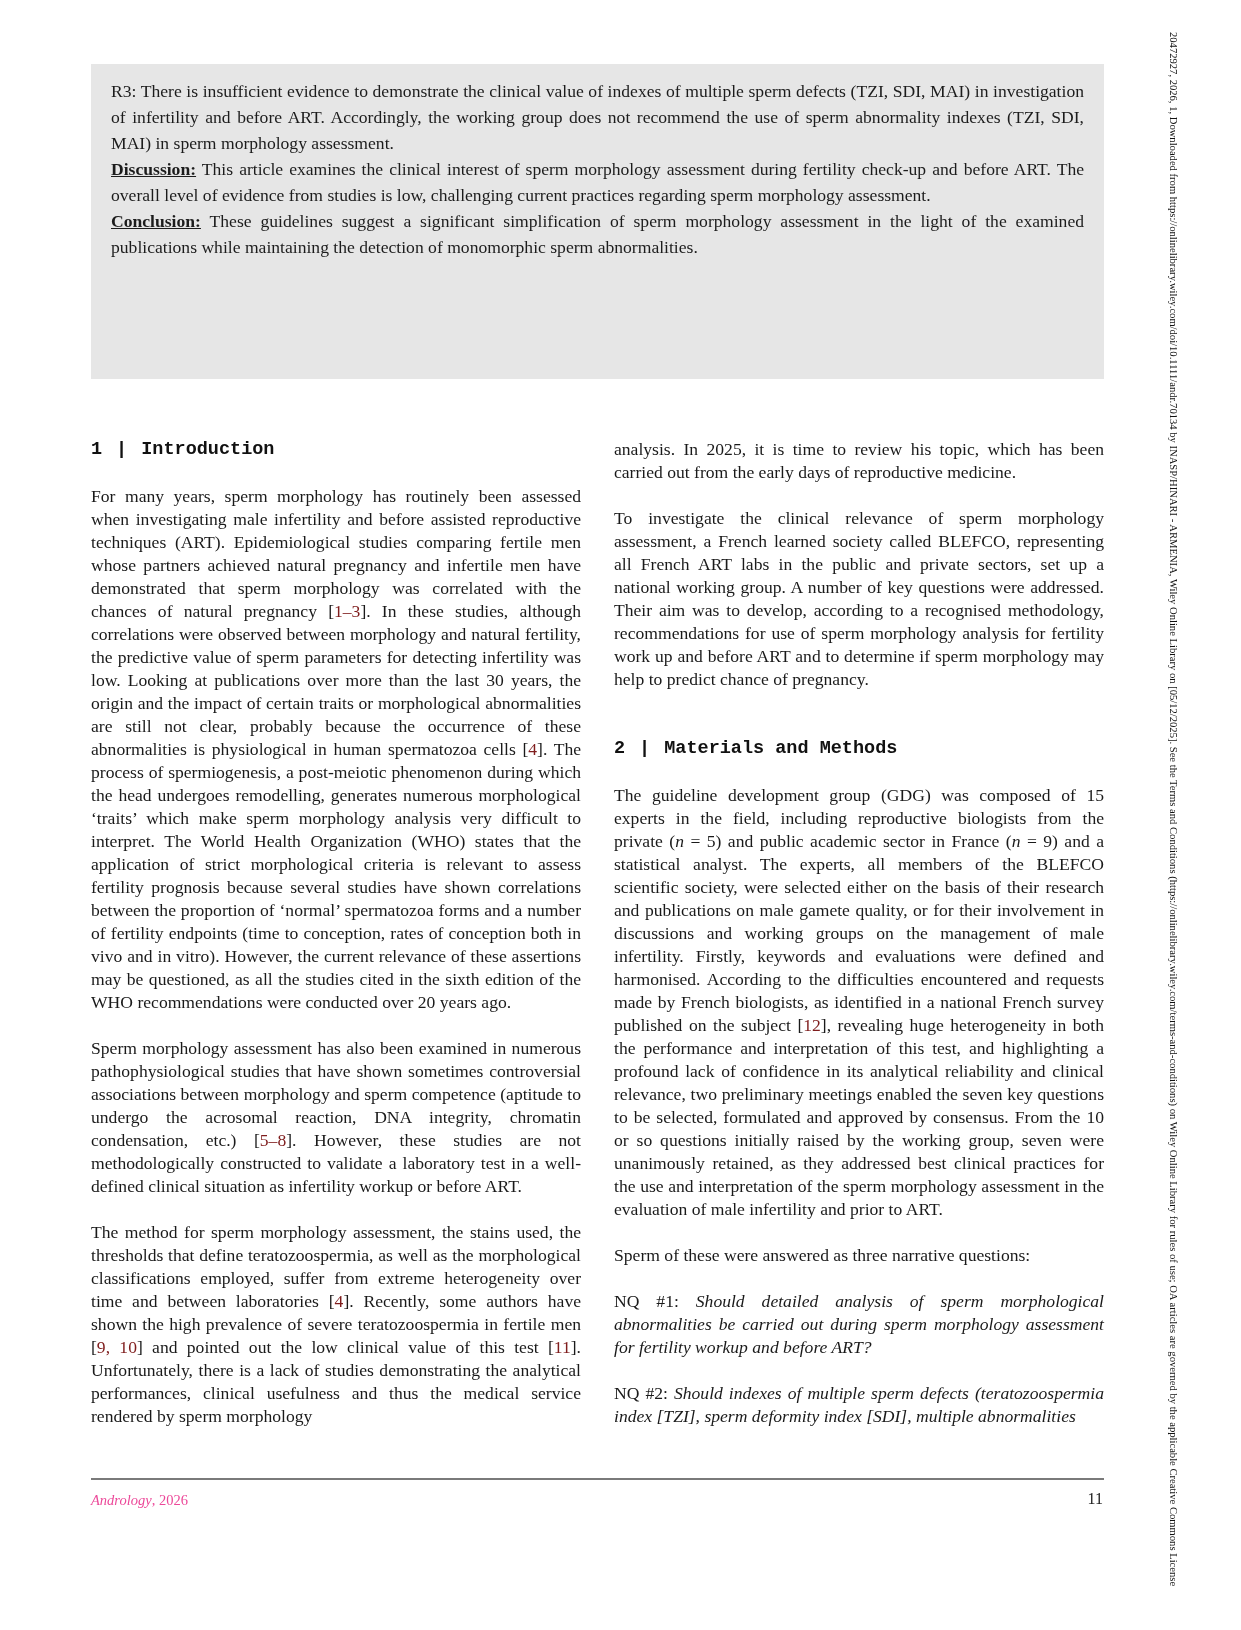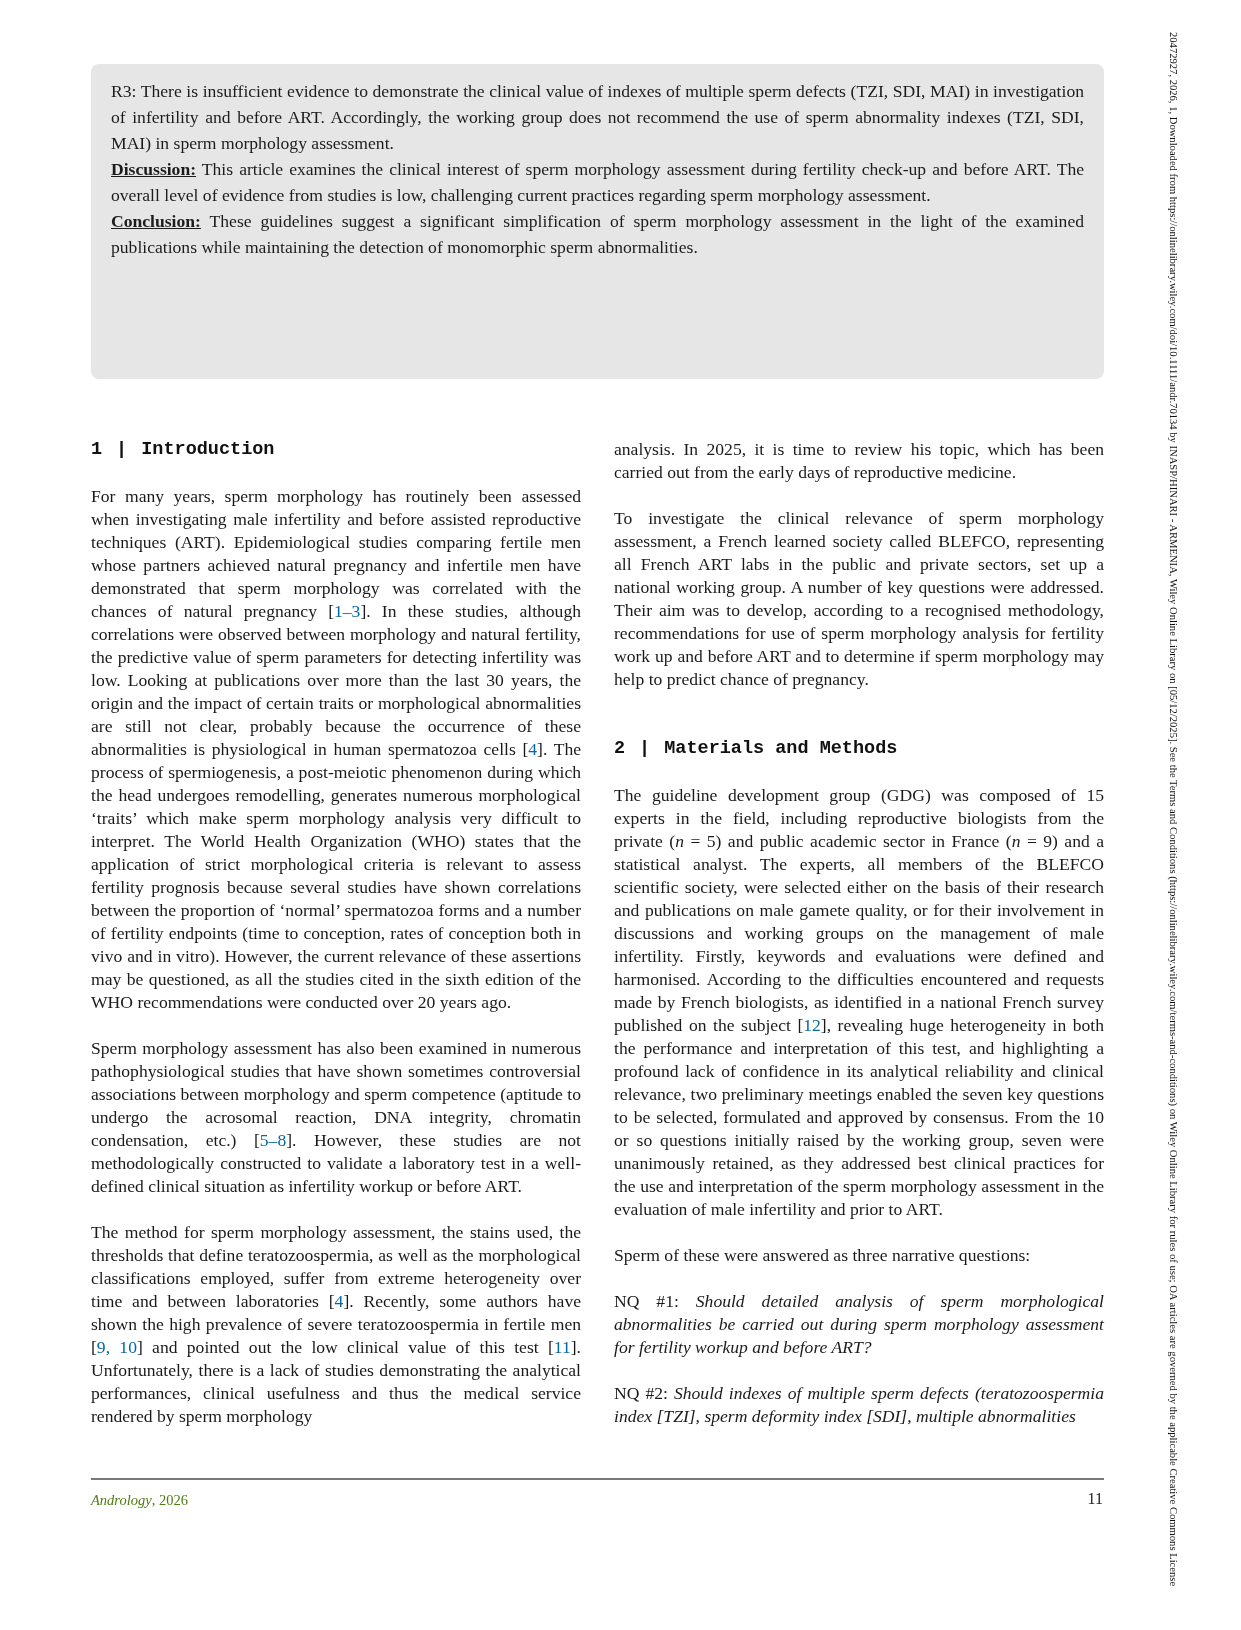--- a/index.html
+++ b/index.html
@@ -8,48 +8,47 @@
     font-family: "DejaVu Serif", "Liberation Serif", serif;
     color: #1a1a1a;
   }
   .abstract-box {
     position: absolute; left: 91px; top: 64px; width: 1013px; height: 315px;
     background: #e6e6e6; box-sizing: border-box;
     padding: 14px 20px 0 20px;
     font-family: "Liberation Serif", serif;
     font-size: 17.6px; line-height: 26px; color: #1c1c1c;
     text-align: justify;
-    border-radius: 8px;
   }
   .abstract-box p { margin: 0; }
   .abstract-box b { font-weight: bold; text-decoration: underline; }
   .col {
     position: absolute; top: 438px; width: 490px;
     font-family: "Liberation Serif", serif;
     font-size: 17.6px; line-height: 23px; color: #1a1a1a;
   }
   .col.left { left: 91px; }
   .col.right { left: 614px; }
   .col p { margin: 0 0 23px 0; text-align: justify; hyphens: auto; font-family: Liberation Serif, serif; }
   .heading {
     font-family: Liberation Mono, monospace; font-weight: bold;
     font-size: 18.5px; line-height: 24px; margin: 0 0 23px 0; color: #111;
     white-space: pre;
   }
   .heading .sep { display: inline-block; margin: 0 14px; }
-  .ref { color: #0369a1; }
+  .ref { color: #7f1d1d; }
   .ital { font-style: italic; }
   .footer-rule {
     position: absolute; left: 91px; top: 1478px; width: 1013px; height: 2px;
     background: #7a7a7a;
   }
   .footer-journal {
     position: absolute; left: 91px; top: 1492px;
     font-family: "Liberation Serif", serif; font-style: italic;
-    font-size: 14.5px; color: #4d7c0f;
+    font-size: 14.5px; color: #ec4899;
   }
   .footer-page {
     position: absolute; right: 138px; top: 1490px;
     font-family: "Liberation Serif", serif; font-size: 16px; color: #222;
   }
   .side-note {
     position: absolute; left: 1166px; top: 32px;
     width: 1500px; height: 14px;
     transform-origin: 0 0; transform: rotate(90deg) translateY(-14px);
     font-family: "Liberation Serif", serif; font-size: 10.6px; line-height: 14px;

